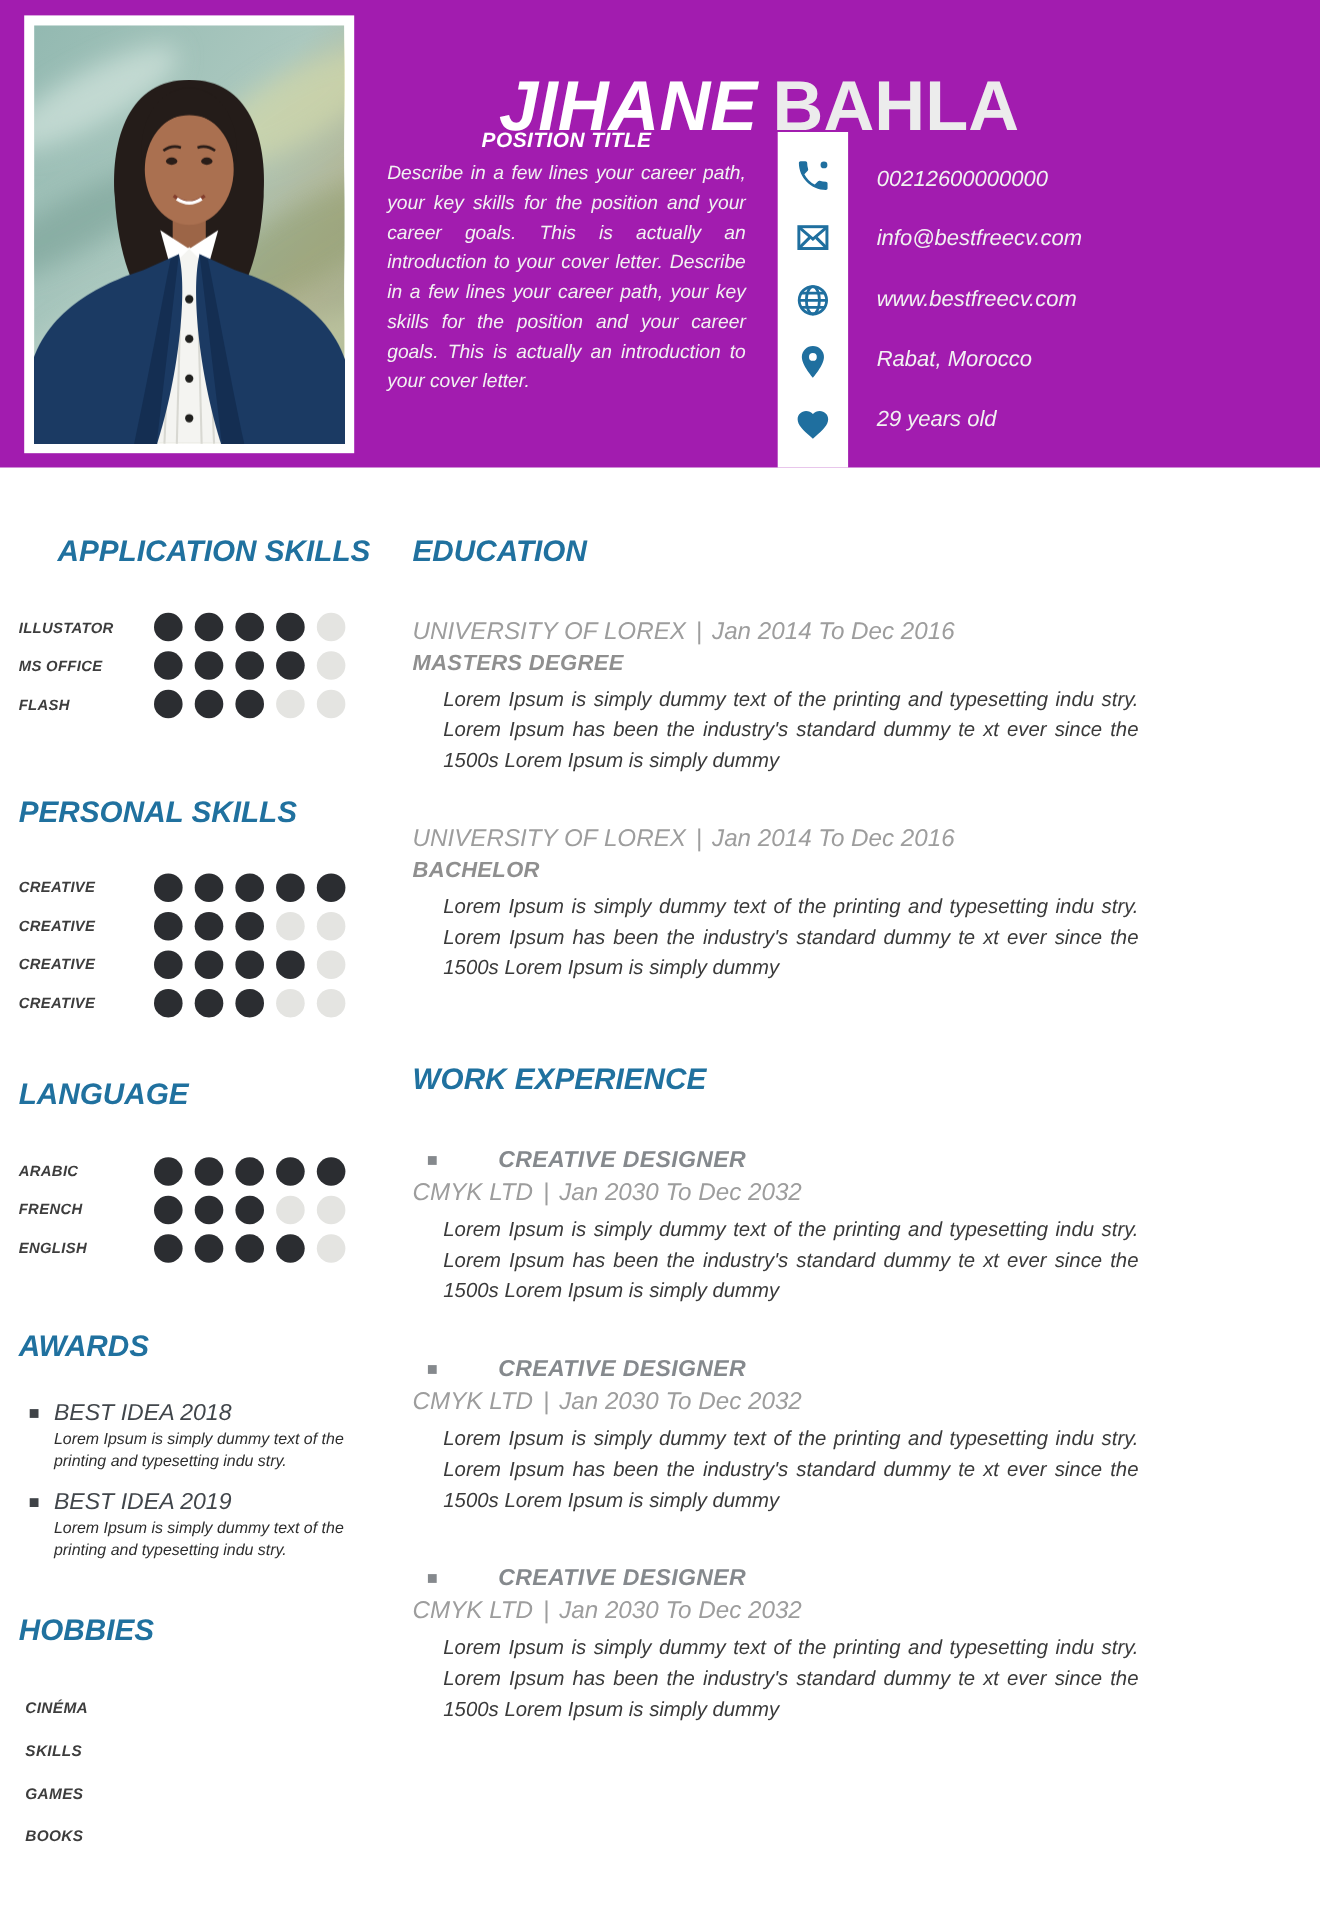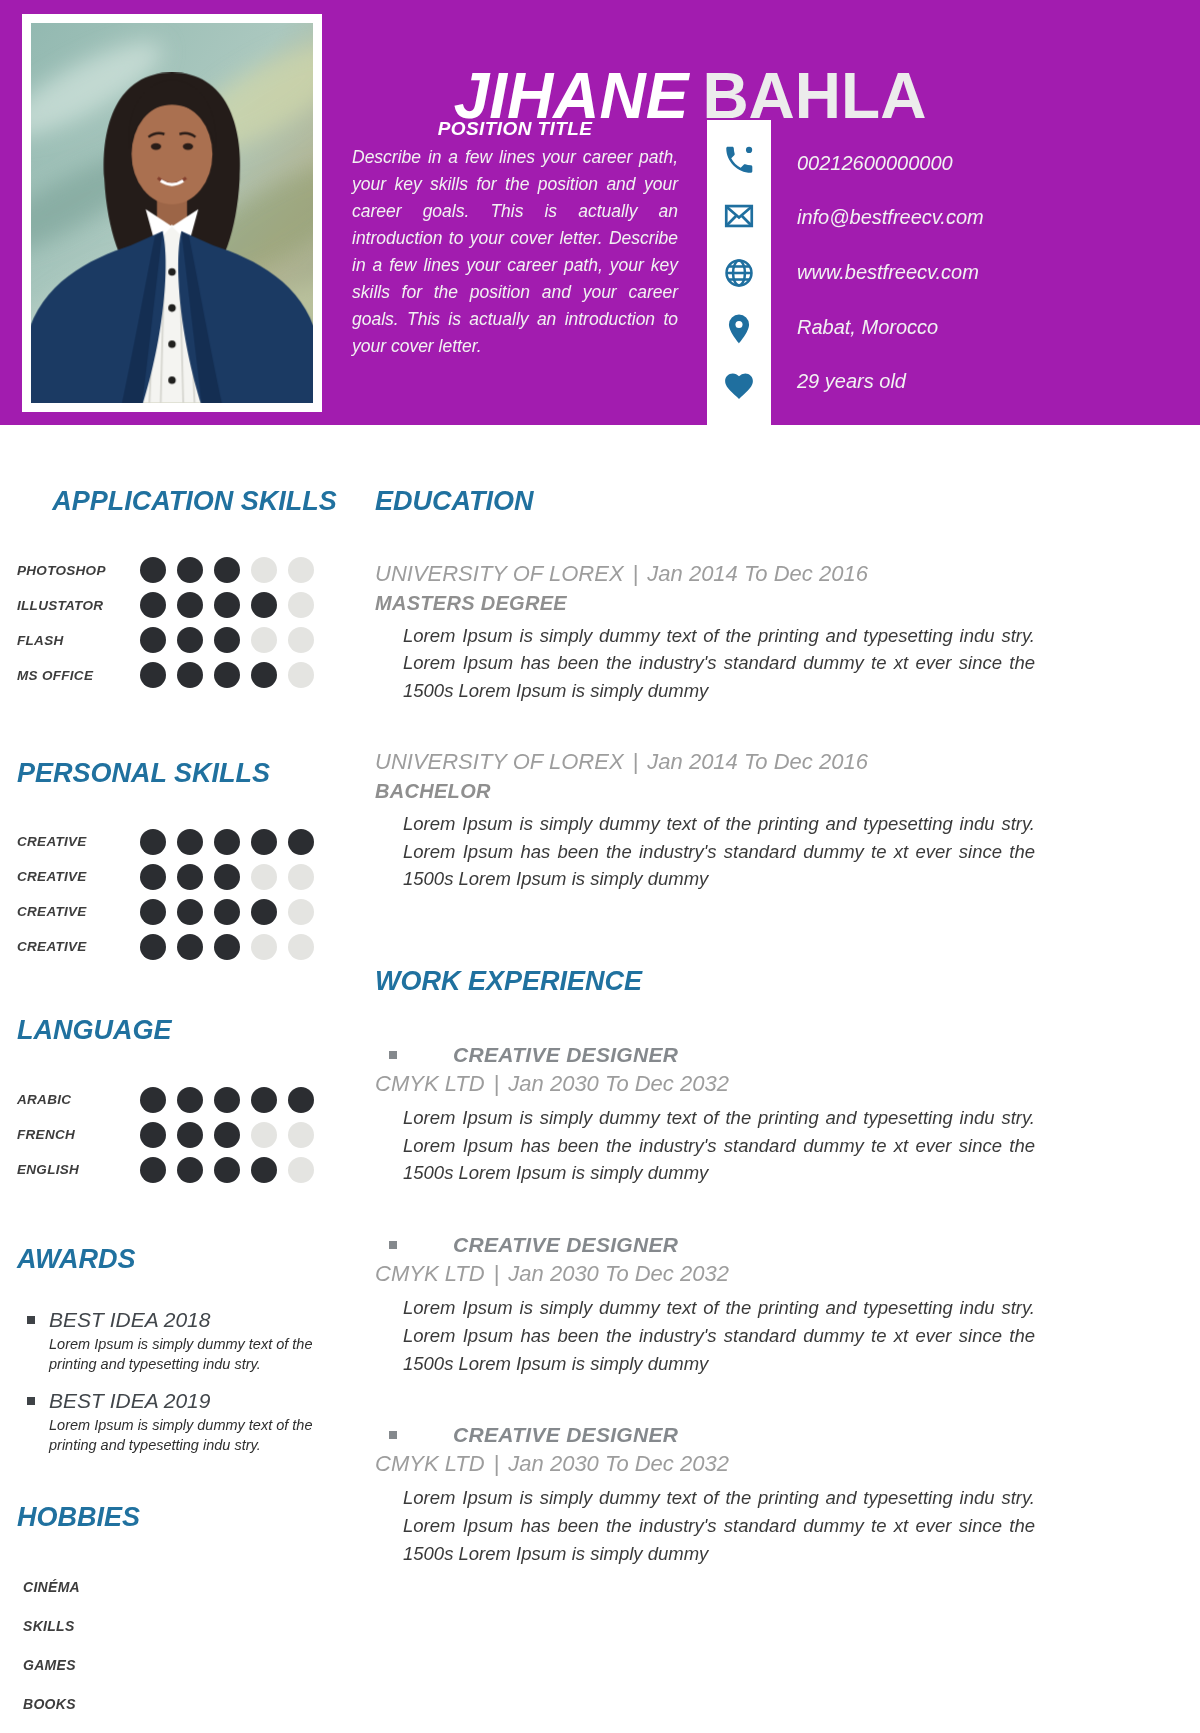--- a/index.html
+++ b/index.html
@@ -232,56 +232,46 @@
         <div class="contact-value">29 years old</div>
       </div>
   </header>
 
   <div class="cols">
 
     <aside class="sidebar">
       <h2 class="sec" id="app-title">APPLICATION SKILLS</h2>
       <div class="skill-rows" id="app-skill-rows">
           <div class="skill-row">
-            <span class="lbl">PHOTOSHOP</span>
-            <span class="dots">
-              <span class="dot filled"></span>
-              <span class="dot filled"></span>
-              <span class="dot filled"></span>
-              <span class="dot"></span>
-              <span class="dot"></span>
-            </span>
-          </div>
-          <div class="skill-row">
             <span class="lbl">ILLUSTATOR</span>
             <span class="dots">
               <span class="dot filled"></span>
               <span class="dot filled"></span>
               <span class="dot filled"></span>
               <span class="dot filled"></span>
               <span class="dot"></span>
             </span>
           </div>
           <div class="skill-row">
+            <span class="lbl">MS OFFICE</span>
+            <span class="dots">
+              <span class="dot filled"></span>
+              <span class="dot filled"></span>
+              <span class="dot filled"></span>
+              <span class="dot filled"></span>
+              <span class="dot"></span>
+            </span>
+          </div>
+          <div class="skill-row">
             <span class="lbl">FLASH</span>
             <span class="dots">
               <span class="dot filled"></span>
               <span class="dot filled"></span>
               <span class="dot filled"></span>
               <span class="dot"></span>
-              <span class="dot"></span>
-            </span>
-          </div>
-          <div class="skill-row">
-            <span class="lbl">MS OFFICE</span>
-            <span class="dots">
-              <span class="dot filled"></span>
-              <span class="dot filled"></span>
-              <span class="dot filled"></span>
-              <span class="dot filled"></span>
               <span class="dot"></span>
             </span>
           </div>
         </div>
 
       <h2 class="sec" id="personal-title">PERSONAL SKILLS</h2>
       <div class="skill-rows" id="personal-skill-rows">
           <div class="skill-row">
             <span class="lbl">CREATIVE</span>
             <span class="dots">

